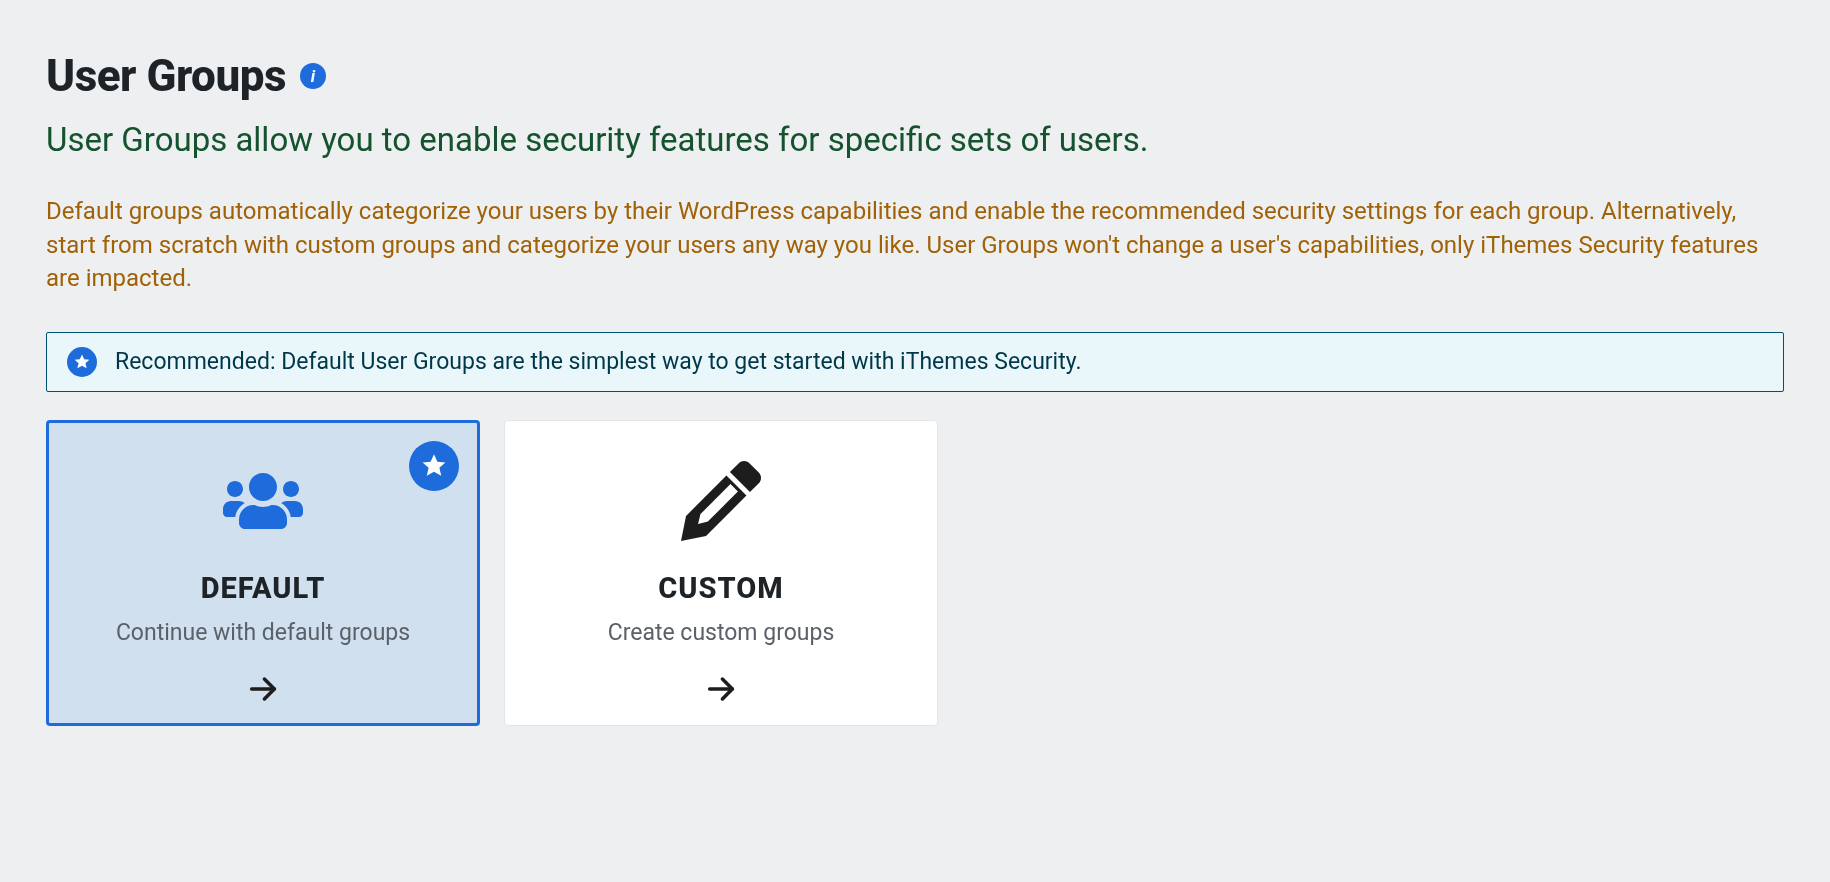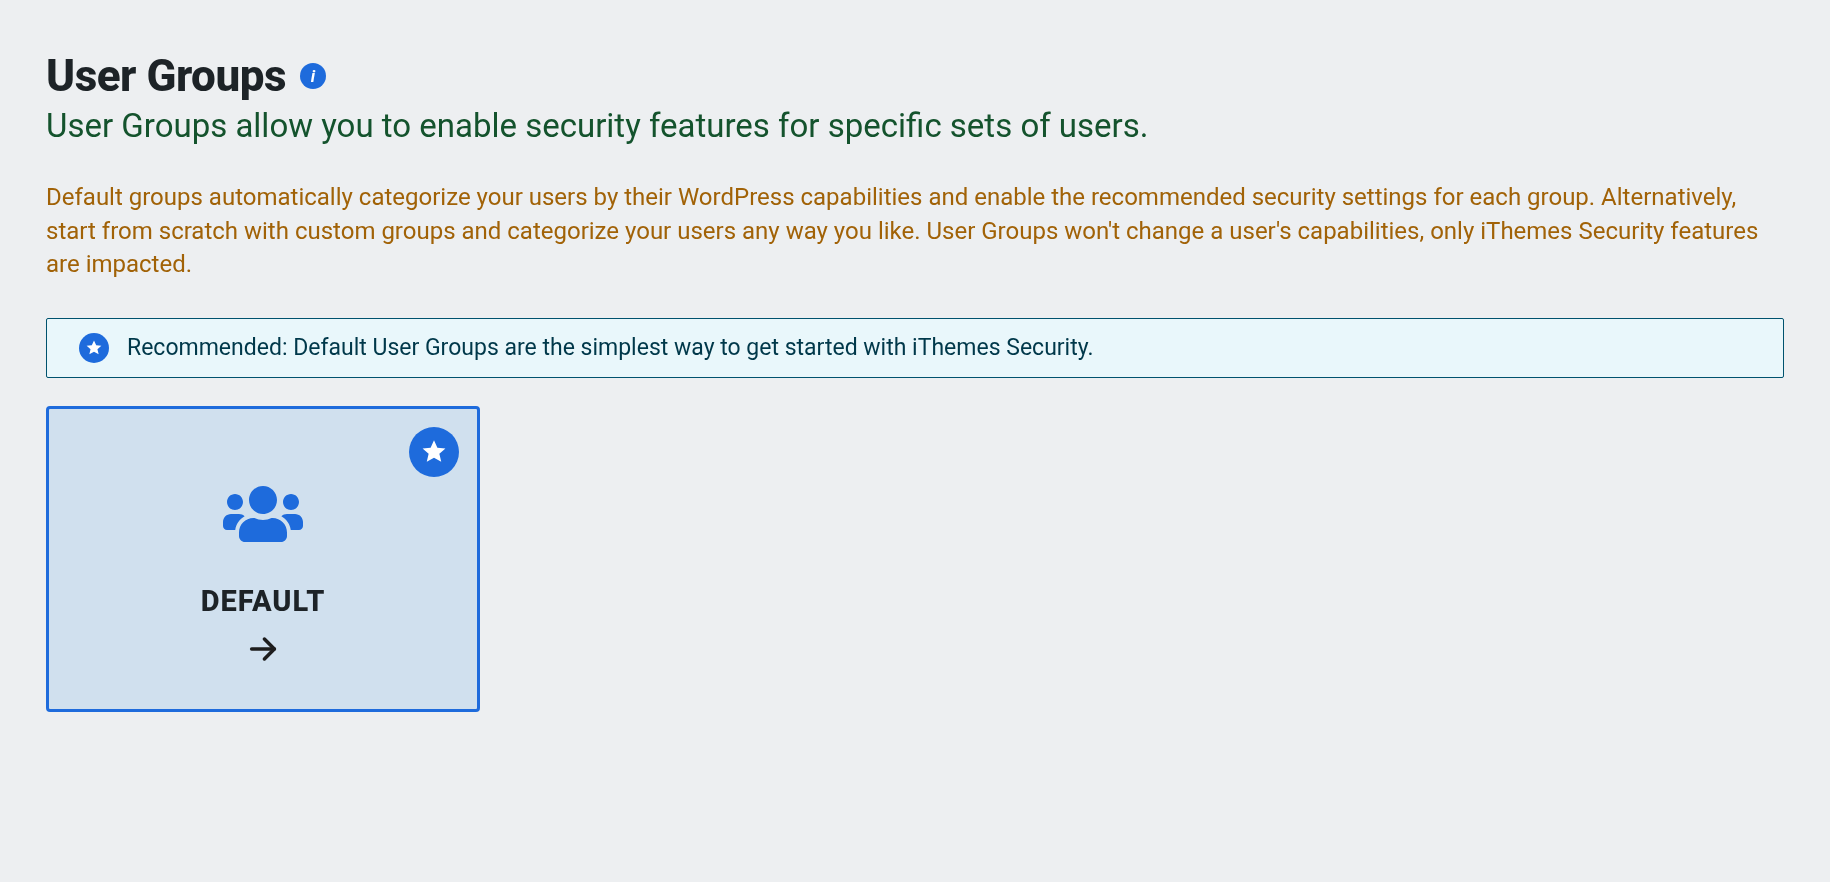--- a/index.html
+++ b/index.html
@@ -8,21 +8,21 @@
     background: #edeff1;
     width: 1830px;
     height: 882px;
     padding: 50px 46px;
     color: #1d2327;
   }
   .header-row {
     display: flex;
     align-items: center;
     gap: 14px;
-    margin-bottom: 4px;
+    margin-bottom: 18px;
   }
   .page-title {
     font-size: 44px;
     font-weight: 800;
     letter-spacing: -0.5px;
   }
   .info-icon {
     width: 26px;
     height: 26px;
     border-radius: 50%;
@@ -45,21 +45,21 @@
     font-size: 24px;
     color: #a16207;
     line-height: 1.4;
     max-width: 1720px;
     margin-bottom: 36px;
   }
   .banner {
     border: 1.5px solid #00526e;
     background: #e9f7fb;
     border-radius: 2px;
-    padding: 14px 32px;
+    padding: 14px 20px;
     display: flex;
     align-items: center;
     gap: 18px;
     margin-bottom: 28px;
   }
   .star-badge {
     width: 30px;
     height: 30px;
     border-radius: 50%;
     background: #1e6bdc;
@@ -163,22 +163,38 @@
       <svg viewBox="0 0 24 24">
           <path d="M12 2l2.9 6.3 6.9.6-5.2 4.6 1.6 6.8L12 16.9 5.8 20.3l1.6-6.8L2.2 8.9l6.9-.6L12 2z"></path>
         </svg>
     </span>
     <span class="card-icon">
       <svg viewBox="0 0 640 512">
           <path d="M96 224c35.3 0 64-28.7 64-64s-28.7-64-64-64-64 28.7-64 64 28.7 64 64 64zm448 0c35.3 0 64-28.7 64-64s-28.7-64-64-64-64 28.7-64 64 28.7 64 64 64zm32 32h-64c-17.6 0-33.5 7.1-45.1 18.6 40.3 22.1 68.9 62 75.1 109.4h66c17.7 0 32-14.3 32-32v-32c0-35.3-28.7-64-64-64zm-256 0c61.9 0 112-50.1 112-112S381.9 32 320 32 208 82.1 208 144s50.1 112 112 112zm76.8 32h-8.3c-20.8 10-43.9 16-68.5 16s-47.6-6-68.5-16h-8.3C179.6 288 128 339.6 128 403.2V432c0 26.5 21.5 48 48 48h288c26.5 0 48-21.5 48-48v-28.8c0-63.6-51.6-115.2-115.2-115.2zM173.1 274.6C161.5 263.1 145.6 256 128 256H64c-35.3 0-64 28.7-64 64v32c0 17.7 14.3 32 32 32h65.9c6.3-47.4 34.9-87.3 75.2-109.4z"></path>
         </svg>
     </span>
     <div class="card-title">DEFAULT</div>
+    <div class="card-sub">Continue with default groups</div>
     <span class="card-arrow">
       <svg viewBox="0 0 24 24">
           <line x1="4" y1="12" x2="20" y2="12"></line>
           <polyline points="13 5 20 12 13 19"></polyline>
         </svg>
     </span>
   </div>
 
+  <div class="card plain">
+    <span class="card-icon">
+      <svg viewBox="0 0 512 512">
+          <path d="M497.9 74.16L437.8 14.07c-18.75-18.75-49.2-18.75-67.95 0l-56.53 56.55 128.02 128 56.56-56.55c18.75-18.75 18.75-49.16 0-67.91zM290.76 93.23L32.05 351.92 0 512l160.08-32.05 258.7-258.68-128.02-128.04zM124.61 339.88l192.02-192.02 47.51 47.51-192.02 192.02-63.01 15.5 15.5-63.01z"></path>
+        </svg>
+    </span>
+    <div class="card-title">CUSTOM</div>
+    <div class="card-sub">Create custom groups</div>
+    <span class="card-arrow">
+      <svg viewBox="0 0 24 24">
+          <line x1="4" y1="12" x2="20" y2="12"></line>
+          <polyline points="13 5 20 12 13 19"></polyline>
+        </svg>
+    </span>
+  </div>
 
 </div>
 
 </body></html>

